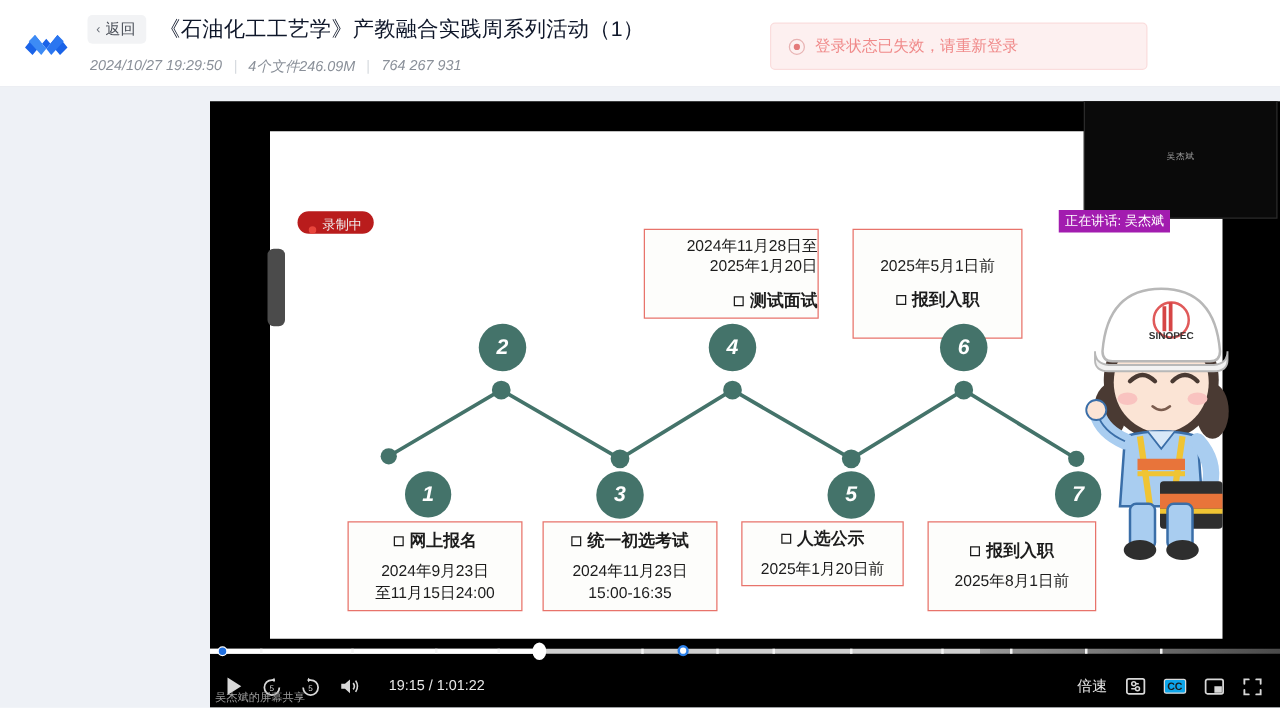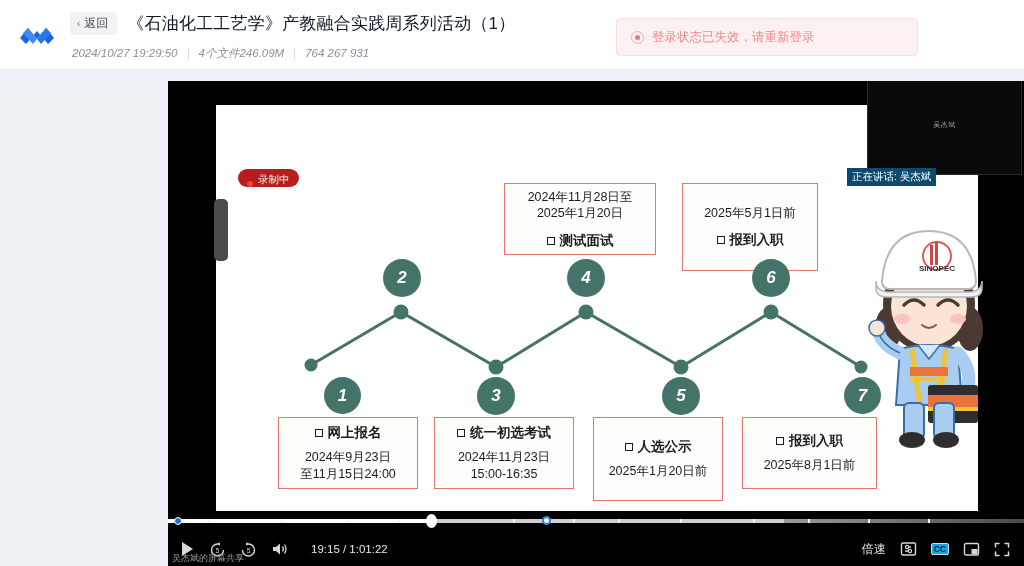--- a/index.html
+++ b/index.html
@@ -105,21 +105,21 @@
   
   .spk-tile {
     position: absolute; right: 2px; top: -1px; width: 155px; height: 95px;
     background: #0a0a0a; border: 1px solid #2a2a2a; z-index: 8;
   }
   .spk-name-center {
     position: absolute; left: 0; right: 0; top: 42%;
     text-align: center; font-size: 7px; color: #9a9a9a; letter-spacing: .5px;
   }
   .spk-label {
-    position: absolute; left: -21px; bottom: -12px; background: #0c4a6e;
+    position: absolute; left: -21px; bottom: -12px; background: #a21caf;
     color: #ffffff; font-size: 10.5px; padding: 2px 5px; white-space: nowrap;
   }
 
   
   .ctrl-bar { position: absolute; left: 0; bottom: 0; width: 856px; height: 56px; text-align: right; }
   .seek-wrap { position: absolute; left: 0; top: 0; width: 856px; height: 22px; }
   .seek-bg {
     position: absolute; left: 0; top: 9px; width: 856px; height: 4px;
     background: linear-gradient(to right,#cfcfcf 0%,#cfcfcf 72%,#9a9a9a 72%,#4a4a4a 100%);
   }
@@ -213,21 +213,21 @@
           <circle cx="95" cy="260" r="6.5" fill="#44736a"></circle>
           <circle cx="185" cy="207" r="7.5" fill="#44736a"></circle>
           <circle cx="280" cy="262" r="7.5" fill="#44736a"></circle>
           <circle cx="370" cy="207" r="7.5" fill="#44736a"></circle>
           <circle cx="465" cy="262" r="7.5" fill="#44736a"></circle>
           <circle cx="555" cy="207" r="7.5" fill="#44736a"></circle>
           <circle cx="645" cy="262" r="6.5" fill="#44736a"></circle>
         </svg>
 
 
-        <div class="tbox top" style="left:288px; top:78px; width:152px; height:72px;">
+        <div class="tbox top" style="left:299px; top:78px; width:140px; height:72px;align-items:flex-end;">
           <div class="dates">2024年11月28日至</div>
           <div class="dates">2025年1月20日</div>
           <div class="label">
             <span class="sq"></span>
             <span>测试面试</span>
           </div>
         </div>
 
         <div class="tbox top" style="left:466px; top:78px; width:136px; height:88px;">
           <div class="dates">2025年5月1日前</div>
@@ -248,21 +248,21 @@
 
         <div class="tbox bot" style="left:218px; top:312px; width:140px; height:72px;">
           <div class="label">
             <span class="sq"></span>
             <span>统一初选考试</span>
           </div>
           <div class="dates">2024年11月23日</div>
           <div class="dates">15:00-16:35</div>
         </div>
 
-        <div class="tbox bot" style="left:377px; top:312px; width:130px; height:84px;">
+        <div class="tbox bot" style="left:377px; top:312px; width:130px; height:52px;">
           <div class="label">
             <span class="sq"></span>
             <span>人选公示</span>
           </div>
           <div class="dates">2025年1月20日前</div>
         </div>
 
         <div class="tbox bot" style="left:526px; top:312px; width:135px; height:72px;">
           <div class="label">
             <span class="sq"></span>

